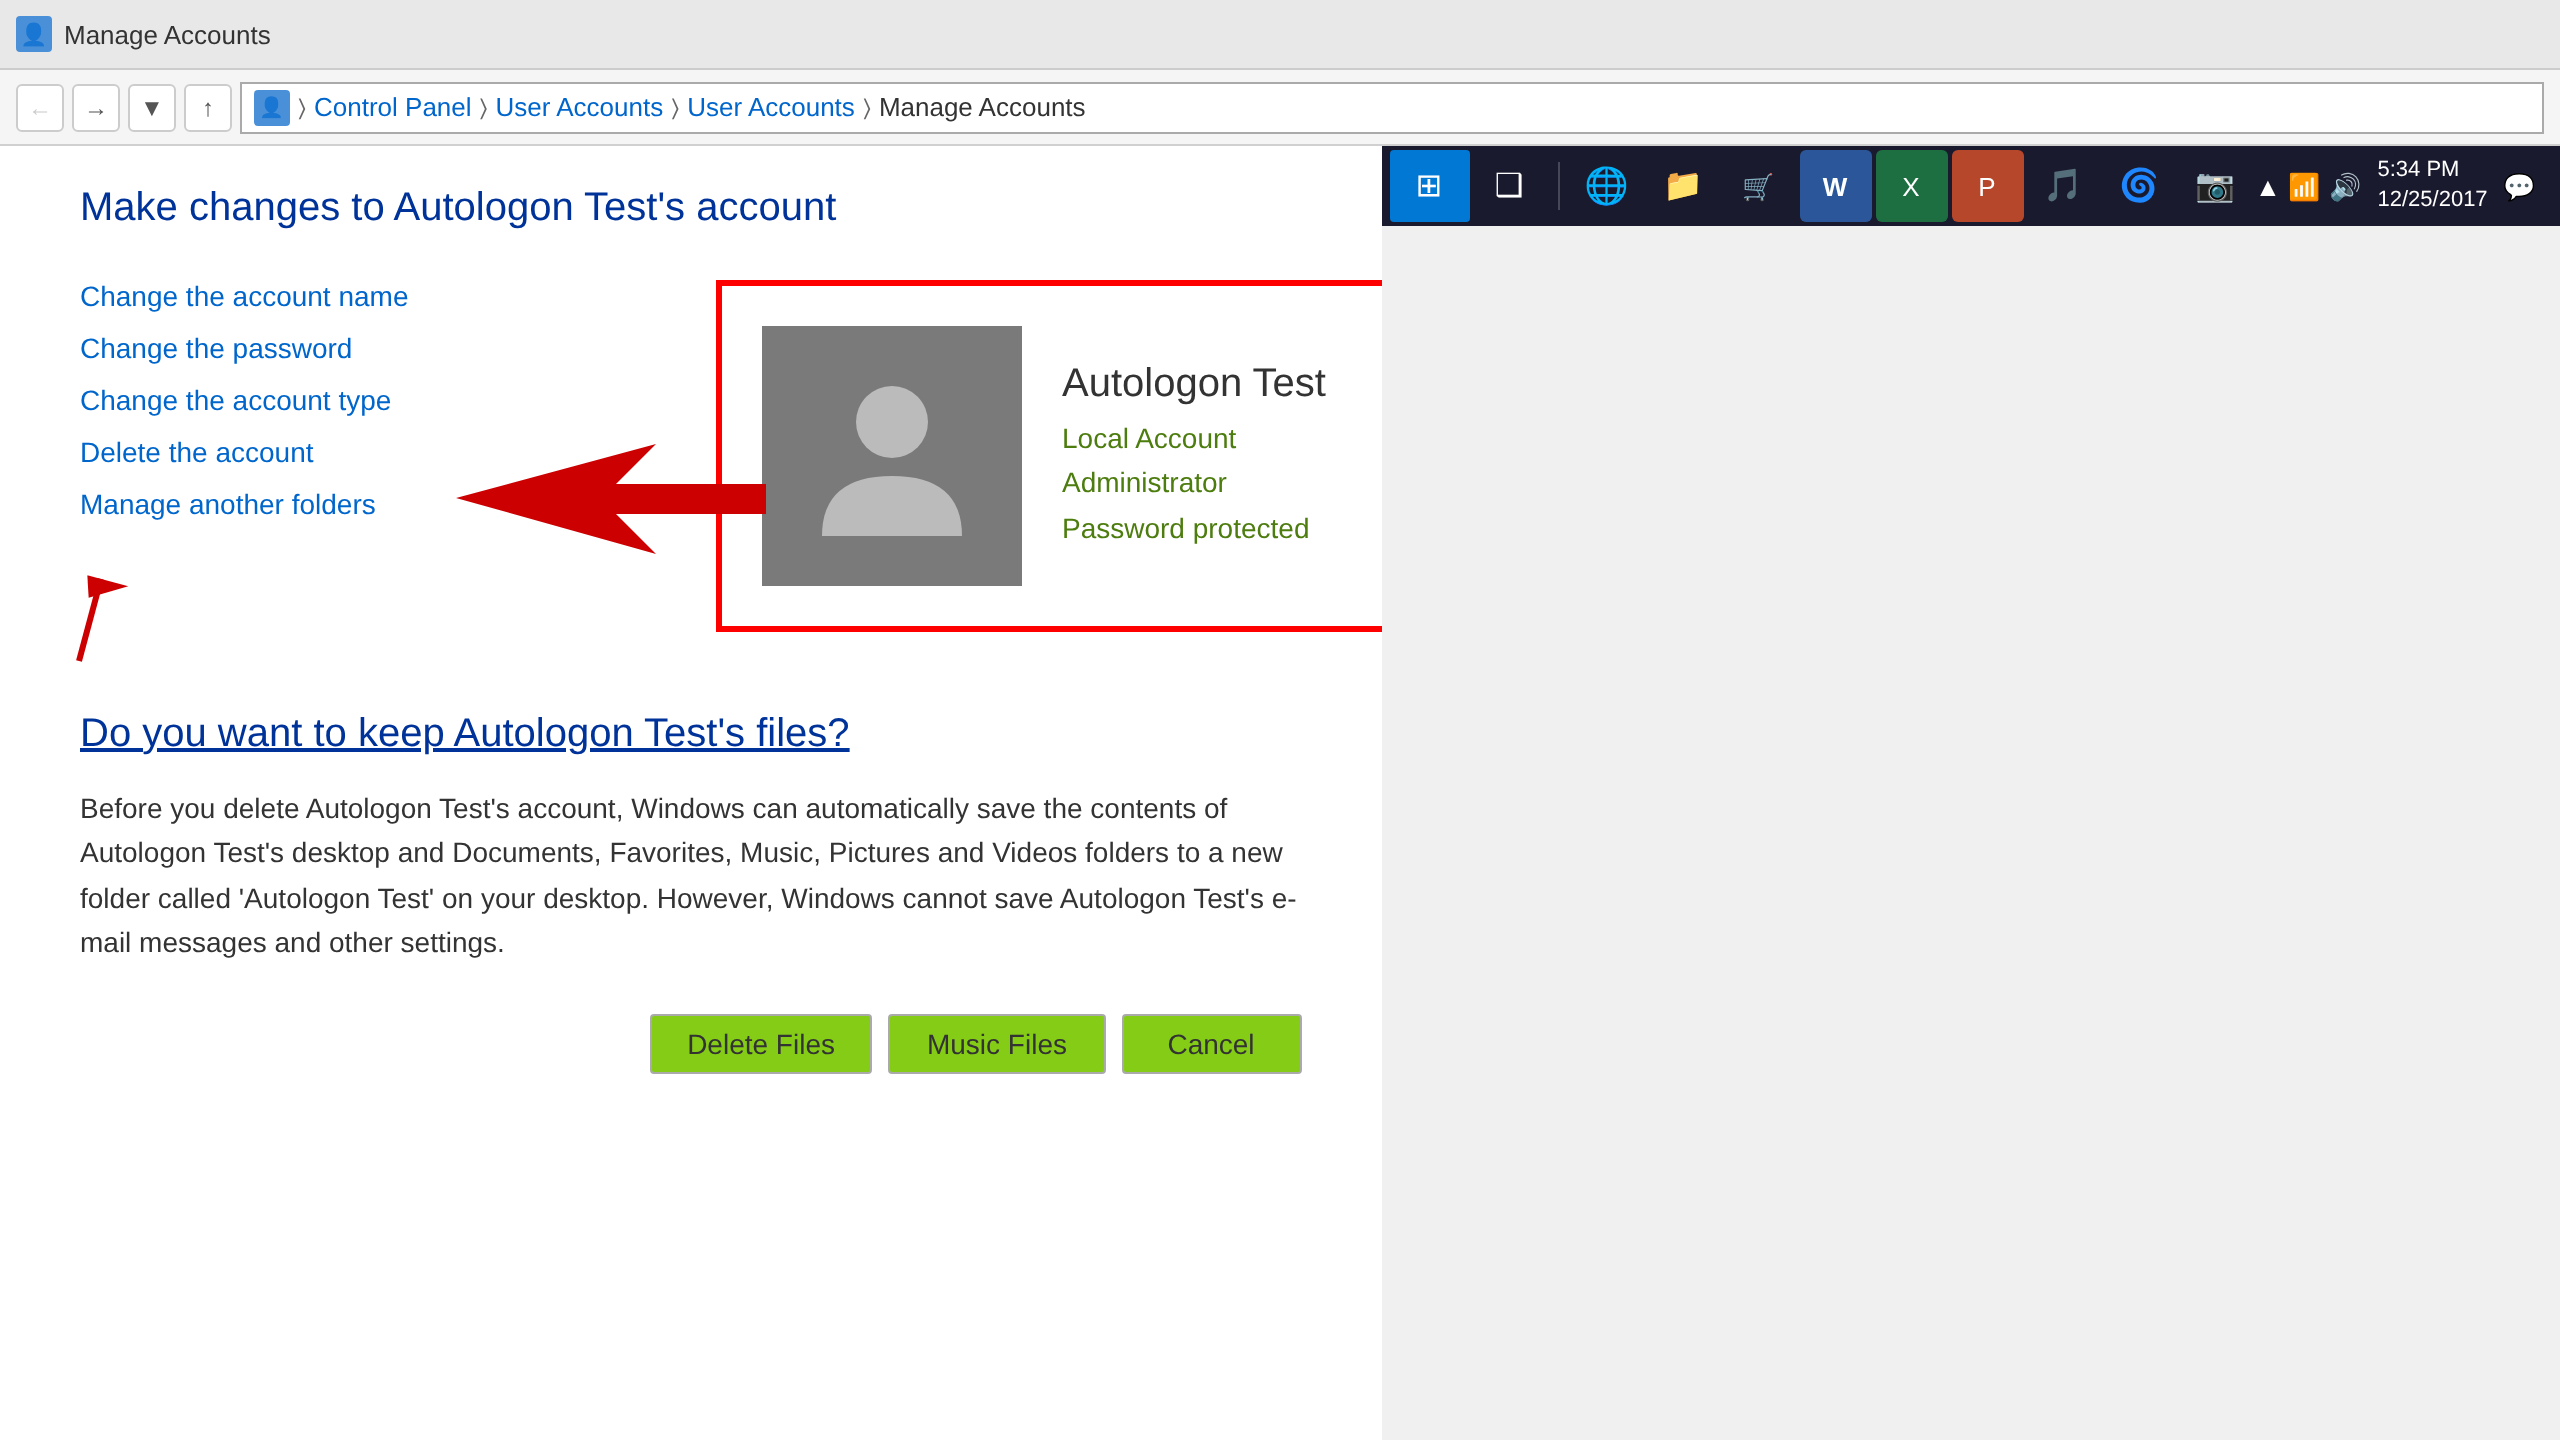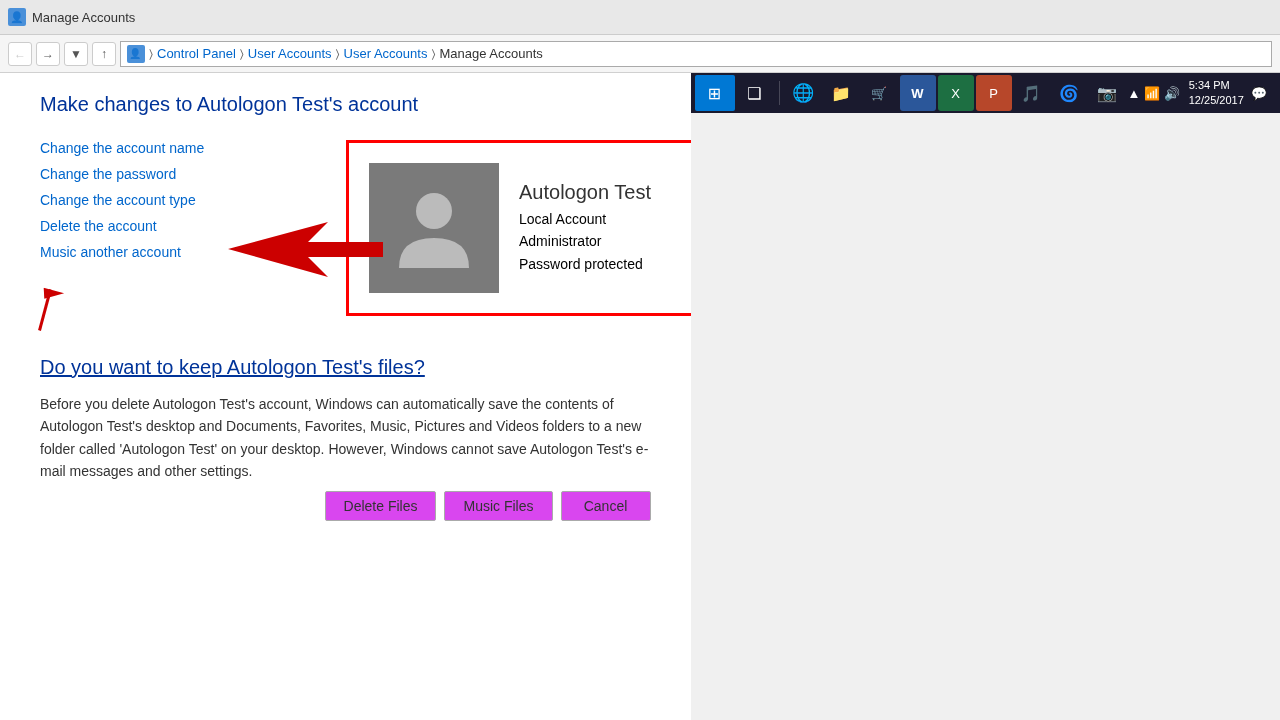--- a/index.html
+++ b/index.html
@@ -70,21 +70,21 @@
 
     .section-title {
       font-size: 20px;
       color: #003399;
       margin-bottom: 24px;
       font-weight: 400;
     }
 
     .top-section {
       display: flex;
-      gap: 46px;
+      gap: 58px;
       margin-bottom: 40px;
     }
 
     .left-links {
       display: flex;
       flex-direction: column;
       gap: 10px;
       min-width: 260px;
     }
 
@@ -117,21 +117,21 @@
 
     .account-info { }
     .account-name {
       font-size: 20px;
       color: #333;
       font-weight: 400;
       margin-bottom: 4px;
     }
     .account-detail {
       font-size: 14px;
-      color: #000000;
+      color: #4d7c0f;
       line-height: 1.6;
     }
     .left-links-wrapper {
       position: relative;
     }
 
     
     .delete-section {
       margin-top: 10px;
     }
@@ -142,36 +142,36 @@
       margin-bottom: 14px;
       font-weight: 400;
       text-decoration: underline;
     }
 
     .delete-description {
       font-size: 14px;
       color: #333;
       line-height: 1.6;
       max-width: 850px;
-      margin-bottom: 8px;
+      margin-bottom: 24px;
     }
 
     .button-row {
       display: flex;
       gap: 8px;
       justify-content: flex-end;
       max-width: 1100px;
       position: relative;
     }
 
     .action-btn {
       padding: 6px 18px;
       font-size: 14px;
       border: 1px solid #aaa;
-      background: #d946ef;
+      background: #84cc16;
       cursor: pointer;
       border-radius: 2px;
       color: #333;
       min-width: 90px;
     }
 
     
     .left-arrow-svg {
       position: absolute;
       left: 196px;
@@ -249,21 +249,21 @@
 
     <div class="section-title">Make changes to Autologon Test's account</div>
 
     <div class="top-section">
       <div class="left-links-wrapper">
         <div class="left-links">
           <a class="link-item">Change the account name</a>
           <a class="link-item">Change the password</a>
           <a class="link-item">Change the account type</a>
           <a class="link-item active" style="position:relative;">Delete the account</a>
-          <a class="link-item">Music another account</a>
+          <a class="link-item">Manage another folders</a>
         </div>
 
         <svg class="left-arrow-svg" width="155" height="55" style="position:absolute; left:188px; top:82px;">
           <polygon points="0,27 100,0 80,20 155,20 155,35 80,35 100,55" fill="#cc0000"></polygon>
         </svg>
 
         <svg width="50" height="40" style="position:absolute; left:-20px; top:150px; transform: rotate(-30deg);">
           <line x1="10" y1="35" x2="40" y2="5" stroke="#cc0000" stroke-width="3"></line>
           <polygon points="35,0 50,15 30,10" fill="#cc0000"></polygon>
         </svg>

